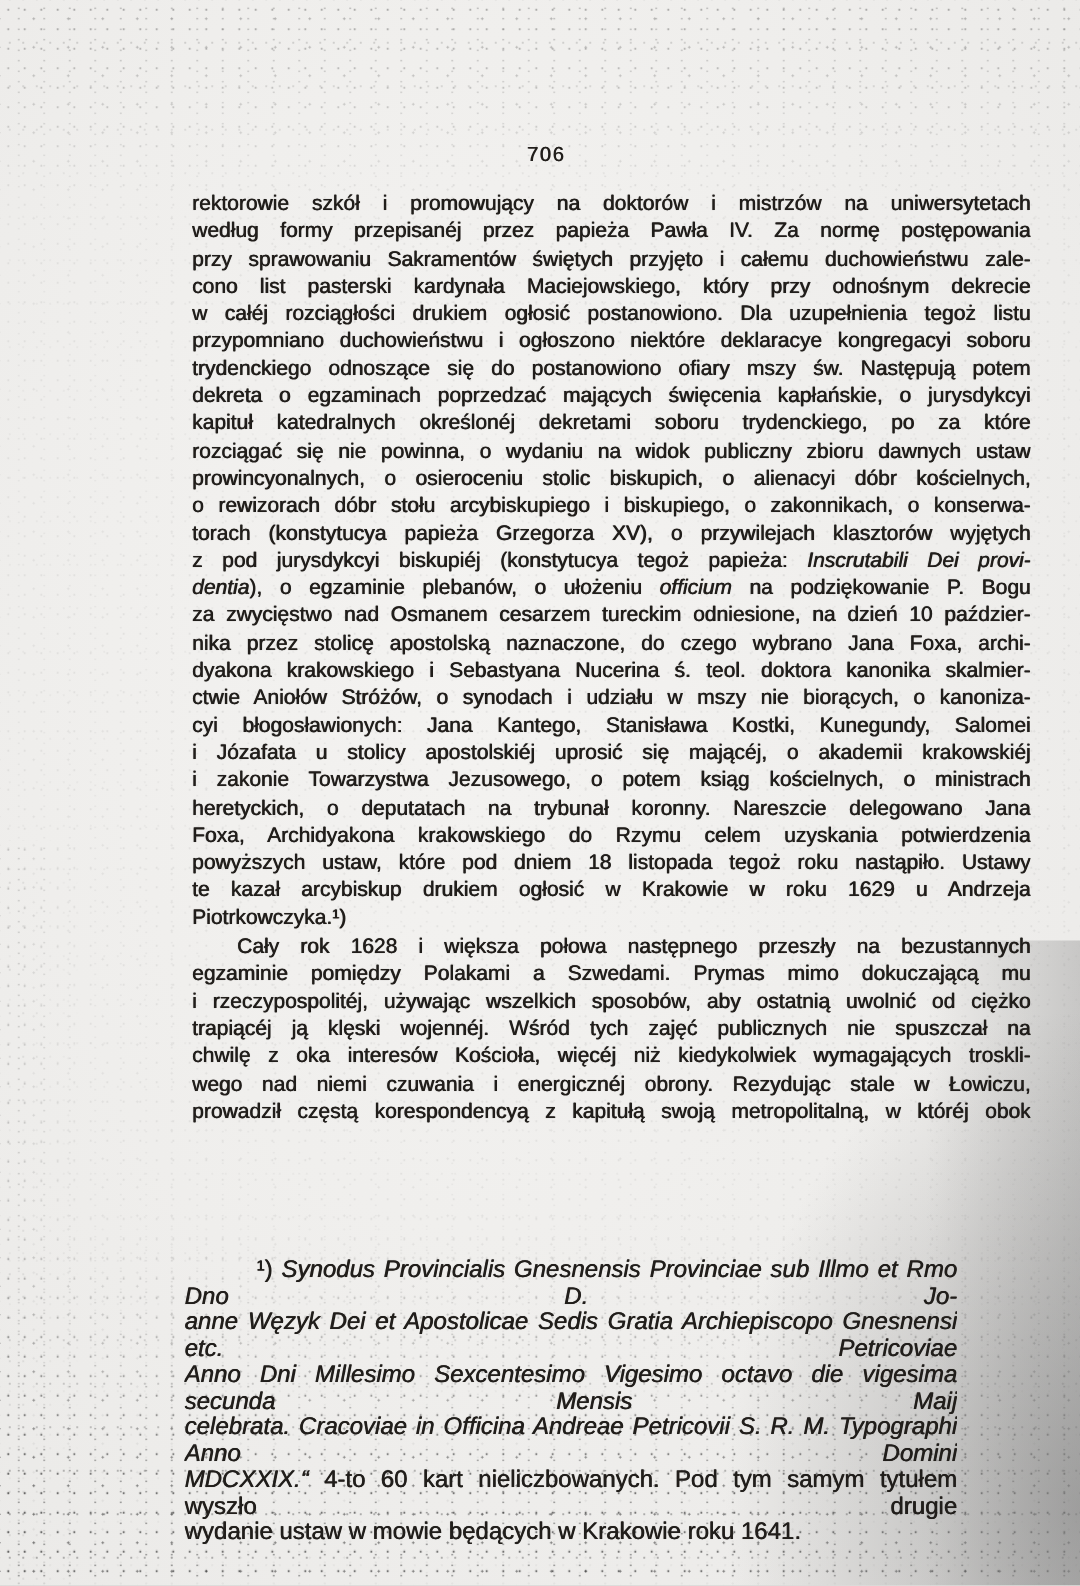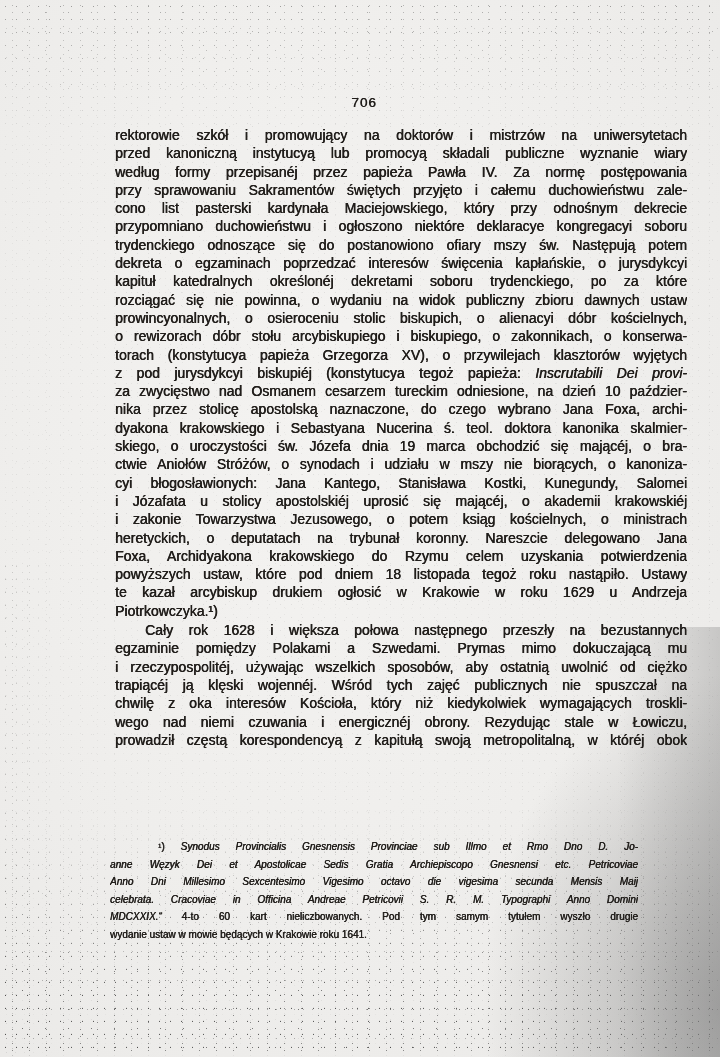--- a/index.html
+++ b/index.html
@@ -49,24 +49,24 @@
     text-align:center; font-size:13.5px; letter-spacing:1px;
     text-shadow:0.4px 0 0 currentColor;
   }
   .text-main {
     position:absolute; left:115px; top:126px; width:572px;
     font-size:14px; line-height:18.3px;
     text-shadow:0.4px 0 0 currentColor, 0 0 0.6px rgba(33,30,27,.5);
   }
   .footnote-block {
     position:absolute; left:110px; top:838px; width:528px;
-    font-size:10px; line-height:17.5px;
+    font-size:16px; line-height:17.5px;
     text-shadow:0.35px 0 0 currentColor, 0 0 0.5px rgba(33,30,27,.45);
   }
-  .tline { text-align:justify; text-align-last:justify; overflow:hidden; }
+  .tline { text-align:justify; text-align-last:justify; overflow:hidden;margin-left:13px; }
   .tline.last { text-align-last:left; }
   .text-main .tline.indent { text-indent:30px; }
   .footnote-block .tline.indent { text-indent:48px; }
   .it { font-style:italic; }
   .para2 { margin-top:1px; }
 </style>
 </head>
 <body>
 
 <div class="page">
@@ -75,53 +75,53 @@
   <div class="speck speck-top"></div>
   <div class="speck speck-bottom"></div>
   <div class="speck speck-left"></div>
   <div class="shade-corner"></div>
 
   <div class="page-number">706</div>
 
   <main class="text-main">
     <div class="para1">
         <div class="tline"><span>rektorowie szkół i promowujący na doktorów i mistrzów na uniwersytetach</span></div>
-        <div class="tline"><span>przed kanoniczną instytucyą lub promocyą składali publiczne wyznanie wiary</span></div>
         <div class="tline"><span>według formy przepisanéj przez papieża Pawła IV.  Za normę postępowania</span></div>
         <div class="tline"><span>przy sprawowaniu Sakramentów świętych przyjęto i całemu duchowieństwu zale-</span></div>
         <div class="tline"><span>cono list pasterski kardynała Maciejowskiego, który przy odnośnym dekrecie</span></div>
+        <div class="tline"><span>w całéj rozciągłości drukiem ogłosić postanowiono.  Dla uzupełnienia tegoż listu</span></div>
         <div class="tline"><span>przypomniano duchowieństwu i ogłoszono niektóre deklaracye kongregacyi soboru</span></div>
         <div class="tline"><span>trydenckiego odnoszące się do postanowiono ofiary mszy św.  Następują potem</span></div>
-        <div class="tline"><span>dekreta o egzaminach poprzedzać interesów święcenia kapłańskie, o jurysdykcyi</span></div>
+        <div class="tline"><span>dekreta o egzaminach poprzedzać mających święcenia kapłańskie, o jurysdykcyi</span></div>
         <div class="tline"><span>kapituł katedralnych określonéj dekretami soboru trydenckiego, po za które</span></div>
         <div class="tline"><span>rozciągać się nie powinna, o wydaniu na widok publiczny zbioru dawnych ustaw</span></div>
         <div class="tline"><span>prowincyonalnych, o osieroceniu stolic biskupich, o alienacyi dóbr kościelnych,</span></div>
         <div class="tline"><span>o rewizorach dóbr stołu arcybiskupiego i biskupiego, o zakonnikach, o konserwa-</span></div>
         <div class="tline"><span>torach (konstytucya papieża Grzegorza XV), o przywilejach klasztorów wyjętych</span></div>
         <div class="tline"><span>z pod jurysdykcyi biskupiéj (konstytucya tegoż papieża:  </span><span class="it">Inscrutabili Dei provi-</span></div>
+        <div class="tline"><span class="it">dentia</span><span>),  o egzaminie plebanów, o ułożeniu </span><span class="it">officium</span><span> na podziękowanie P. Bogu</span></div>
         <div class="tline"><span>za zwycięstwo nad Osmanem cesarzem tureckim odniesione, na dzień 10 paździer-</span></div>
         <div class="tline"><span>nika przez stolicę apostolską naznaczone, do czego wybrano Jana Foxa, archi-</span></div>
         <div class="tline"><span>dyakona krakowskiego i Sebastyana Nucerina ś. teol. doktora kanonika skalmier-</span></div>
-        <div class="tline"><span>skiego, o uroczystości św. Józefa dnia 19 marca obchodzić się mającéj, o bra-</span></div>
         <div class="tline"><span>ctwie Aniołów Stróżów, o synodach i udziału w mszy nie biorących, o kanoniza-</span></div>
         <div class="tline"><span>cyi błogosławionych: Jana Kantego, Stanisława Kostki, Kunegundy, Salomei</span></div>
         <div class="tline"><span>i Józafata u stolicy apostolskiéj uprosić się mającéj, o akademii krakowskiéj</span></div>
         <div class="tline"><span>i zakonie Towarzystwa Jezusowego, o potem ksiąg kościelnych, o ministrach</span></div>
         <div class="tline"><span>heretyckich, o deputatach na trybunał koronny.  Nareszcie delegowano Jana</span></div>
         <div class="tline"><span>Foxa, Archidyakona krakowskiego do Rzymu celem uzyskania potwierdzenia</span></div>
         <div class="tline"><span>powyższych ustaw, które pod dniem 18 listopada tegoż roku nastąpiło.  Ustawy</span></div>
         <div class="tline"><span>te kazał arcybiskup drukiem ogłosić w Krakowie w roku 1629 u Andrzeja</span></div>
         <div class="tline last"><span>Piotrkowczyka.¹)</span></div>
       </div>
     <div class="para2">
         <div class="tline indent"><span>Cały rok 1628 i większa połowa następnego przeszły na bezustannych</span></div>
         <div class="tline"><span>egzaminie pomiędzy Polakami a Szwedami.  Prymas mimo dokuczającą mu</span></div>
         <div class="tline"><span>i rzeczypospolitéj, używając wszelkich sposobów, aby ostatnią uwolnić od ciężko</span></div>
         <div class="tline"><span>trapiącéj ją klęski wojennéj.  Wśród tych zajęć publicznych nie spuszczał na</span></div>
-        <div class="tline"><span>chwilę z oka interesów Kościoła, który niż kiedykolwiek wymagających troskli-</span></div>
+        <div class="tline"><span>chwilę z oka interesów Kościoła, więcéj niż kiedykolwiek wymagających troskli-</span></div>
         <div class="tline"><span>wego nad niemi czuwania i energicznéj obrony.  Rezydując stale w Łowiczu,</span></div>
         <div class="tline"><span>prowadził częstą korespondencyą z kapitułą swoją metropolitalną, w któréj obok</span></div>
       </div>
   </main>
 
   <div class="footnote-block">
       <div class="tline indent"><span>¹) </span><span class="it">Synodus Provincialis Gnesnensis Provinciae sub Illmo et Rmo Dno D. Jo-</span></div>
       <div class="tline"><span class="it">anne Węzyk Dei et Apostolicae Sedis Gratia Archiepiscopo Gnesnensi etc.  Petricoviae</span></div>
       <div class="tline"><span class="it">Anno Dni Millesimo Sexcentesimo Vigesimo octavo die vigesima secunda Mensis Maij</span></div>
       <div class="tline"><span class="it">celebrata.  Cracoviae in Officina Andreae Petricovii S. R. M. Typographi Anno Domini</span></div>

